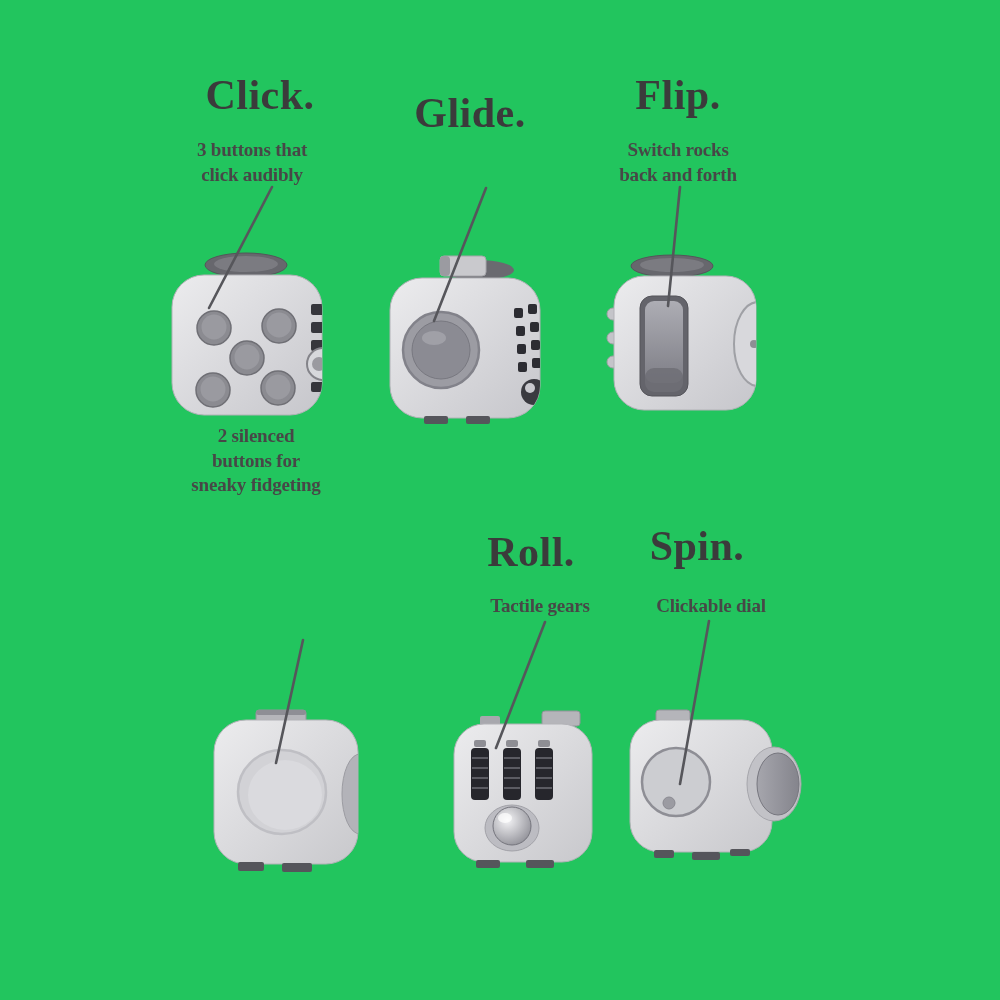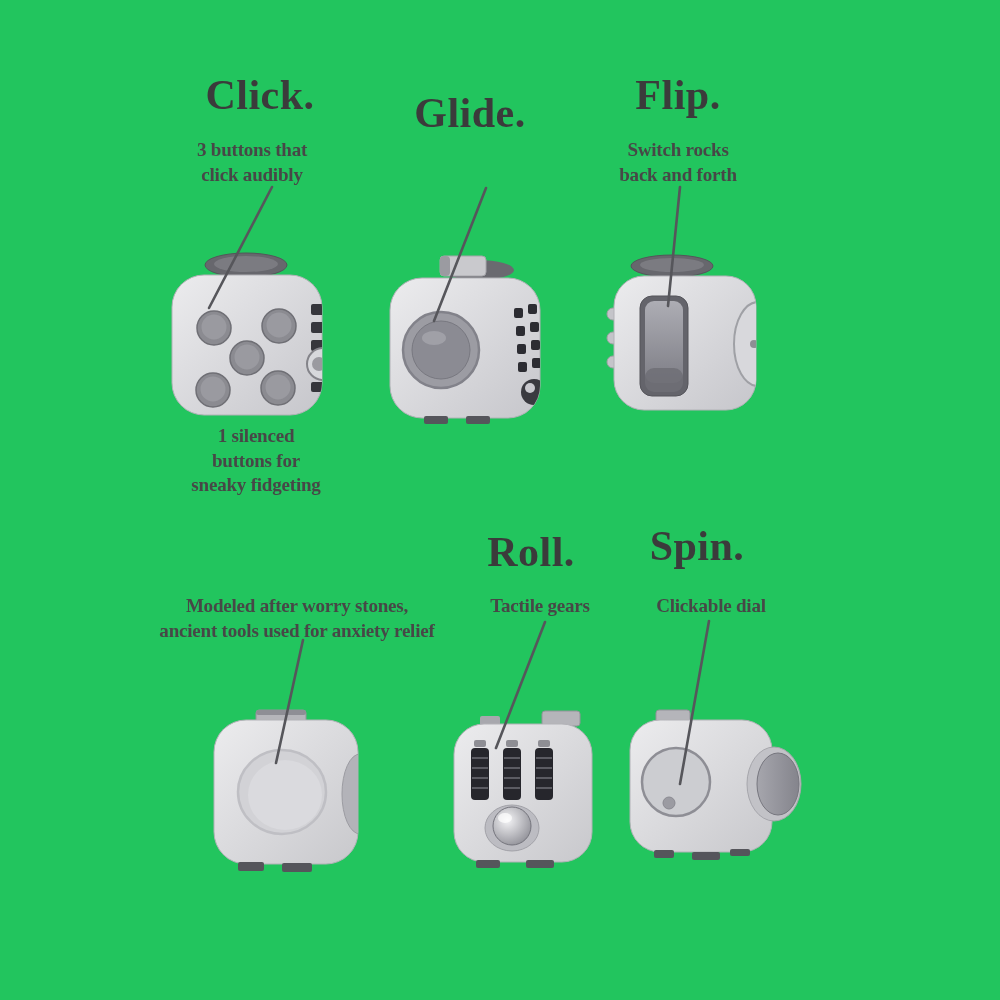--- a/index.html
+++ b/index.html
@@ -28,29 +28,27 @@
 
   <div class="heading" style="left:260px; top:74px;">Click.</div>
   <div class="heading" style="left:470px; top:92px;">Glide.</div>
   <div class="heading" style="left:678px; top:74px;">Flip.</div>
 
   <div class="desc" style="left:252px; top:138px;">3 buttons that
 click audibly</div>
   <div class="desc" style="left:678px; top:138px;">Switch rocks
 back and forth</div>
 
-  <div class="caption" style="left:256px; top:424px;">1 silenced
+  <div class="caption" style="left:256px; top:424px;">2 silenced
 buttons for
 sneaky fidgeting</div>
 
   <div class="heading" style="left:531px; top:531px;">Roll.</div>
   <div class="heading" style="left:697px; top:525px;">Spin.</div>
 
-  <div class="desc" style="left:297px; top:594px;">Modeled after worry stones,
-ancient tools used for anxiety relief</div>
   <div class="desc" style="left:540px; top:594px;">Tactile gears</div>
   <div class="desc" style="left:711px; top:594px;">Clickable dial</div>
 
 
   <div class="cube" style="left:166px; top:248px;">
     <svg width="162" height="172" viewBox="0 0 162 172">
       <defs>
         <linearGradient id="bodyA" x1="0" y1="0" x2="1" y2="1">
           <stop offset="0" stop-color="#ececee"></stop>
             <stop offset="1" stop-color="#c6c6cb"></stop>

